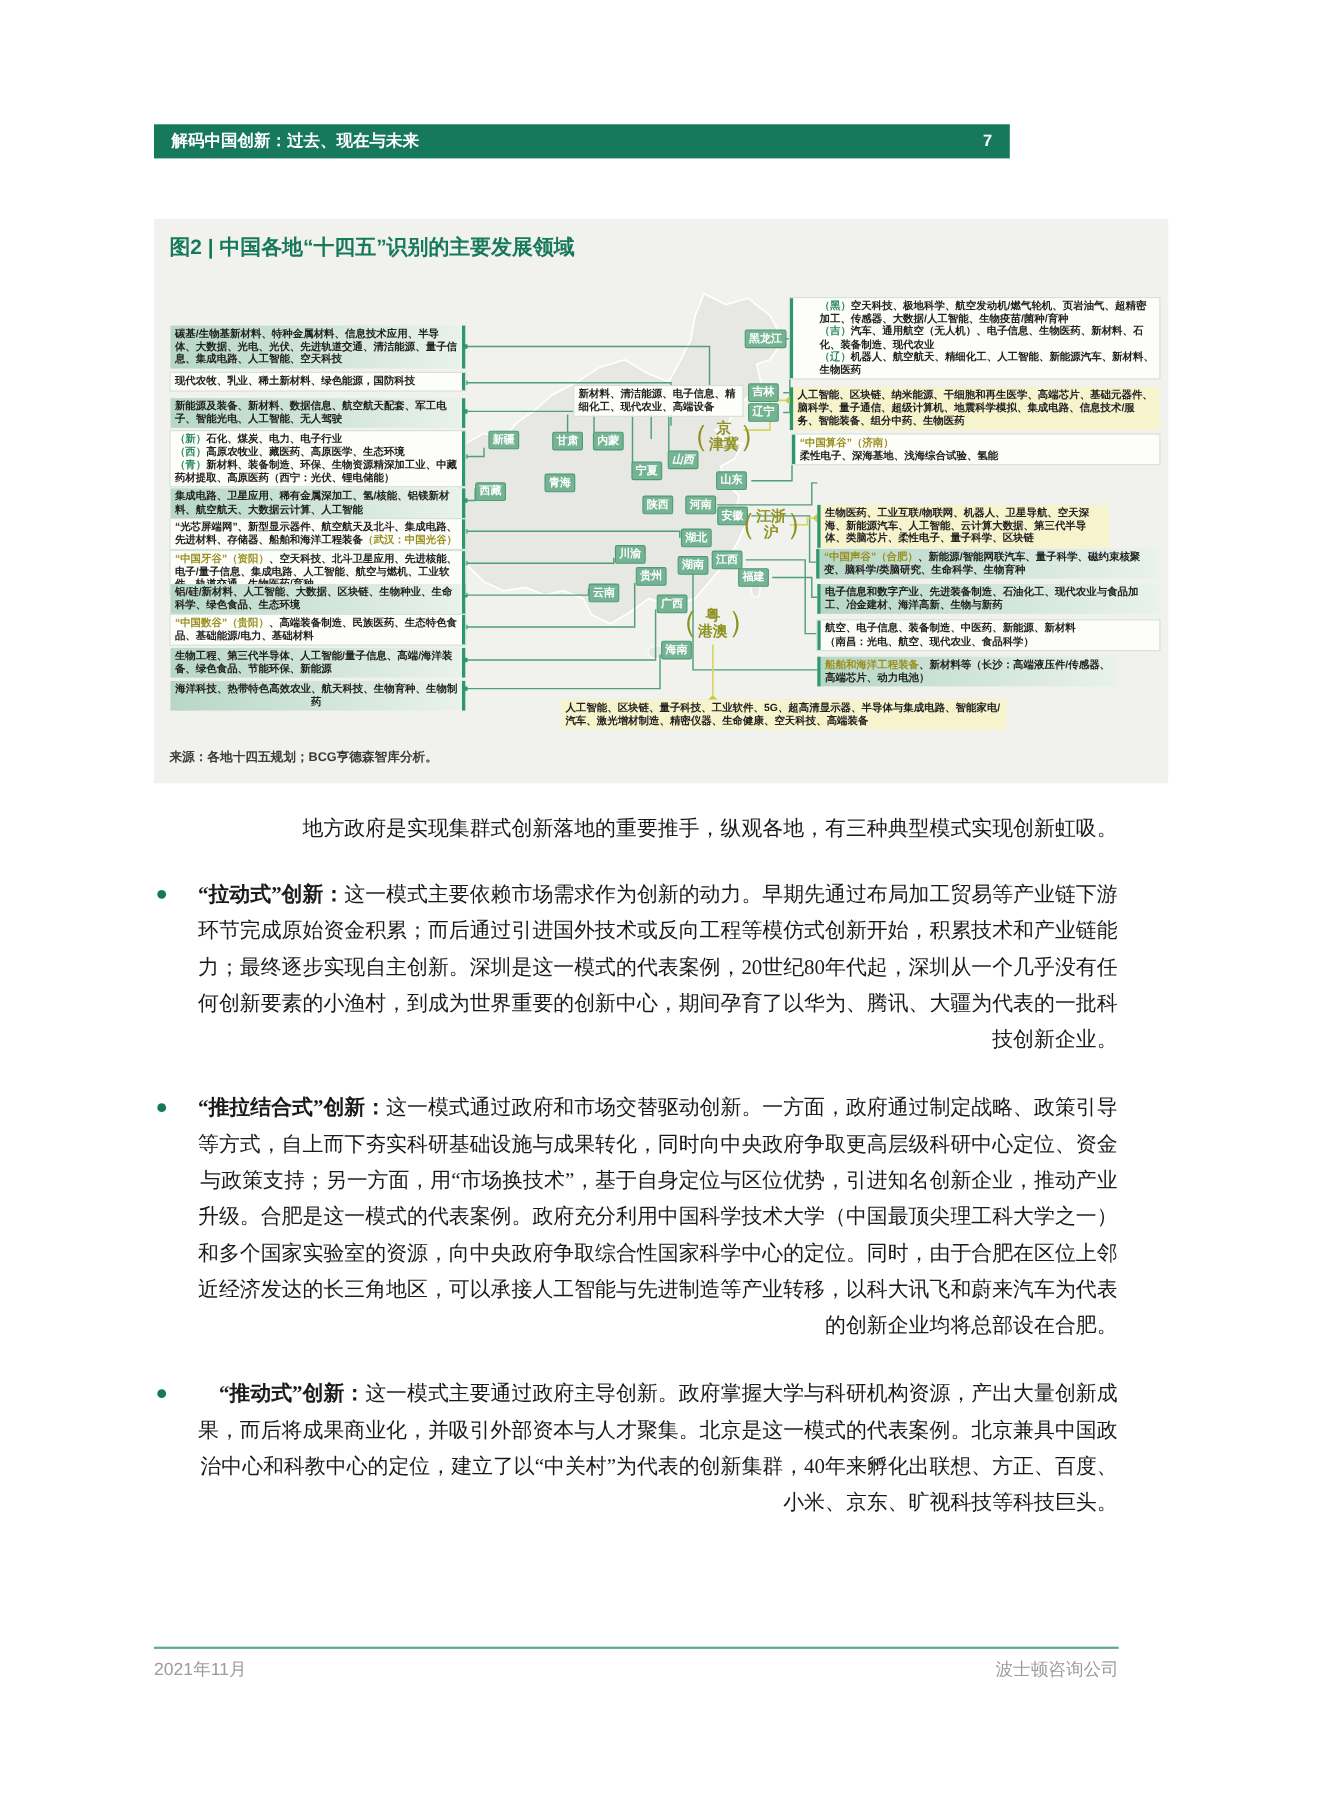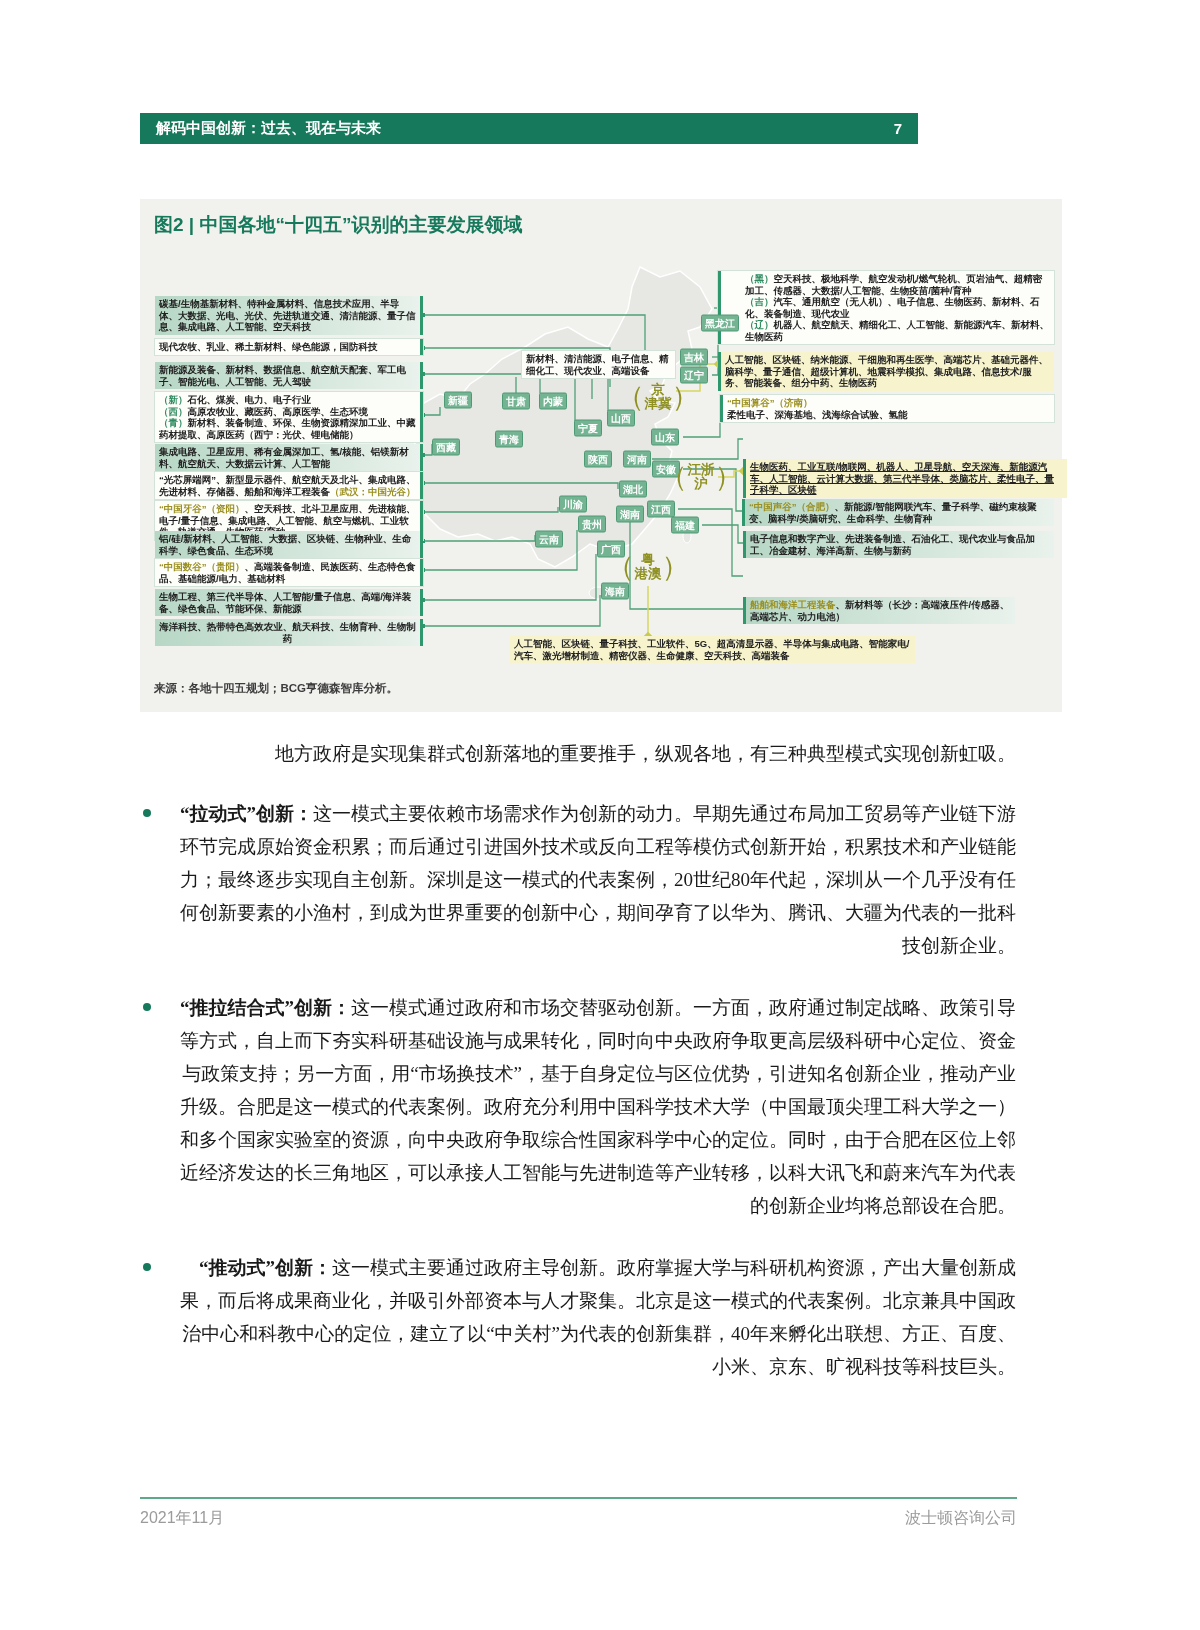--- a/index.html
+++ b/index.html
@@ -131,36 +131,38 @@
         <div class="bx L g" style="left: 15px; top: 332px; width: 268px;"><span>铝/硅/新材料、人工智能、大数据、区块链、生物种业、生命科学、绿色食品、生态环境</span></div>
         <div class="bx L w" style="left: 15px; top: 360px; width: 268px;"><span class="sg-o">“中国数谷”（贵阳）</span><span>、高端装备制造、民族医药、生态特色食品、基础能源/电力、基础材料</span></div>
         <div class="bx L g" style="left: 15px; top: 390px; width: 268px;"><span>生物工程、第三代半导体、人工智能/量子信息、高端/海洋装备、绿色食品、节能环保、新能源</span></div>
         <div class="bx L g" style="left: 15px; top: 420px; width: 268px; text-align: center;"><span>海洋科技、热带特色高效农业、航天科技、生物育种、生物制药</span></div>
         <div class="bx R w" style="left: 578px; top: 72px; width: 336px; padding-left: 24px;"><span class="sg-g">（黑）</span><span>空天科技、极地科学、航空发动机/燃气轮机、页岩油气、超精密加工、传感器、大数据/人工智能、生物疫苗/菌种/育种
 </span><span class="sg-g">（吉）</span><span>汽车、通用航空（无人机）、电子信息、生物医药、新材料、石化、装备制造、现代农业
 </span><span class="sg-g">（辽）</span><span>机器人、航空航天、精细化工、人工智能、新能源汽车、新材料、生物医药</span></div>
         <div class="bx R y" style="left: 578px; top: 153px; width: 336px;"><span>人工智能、区块链、纳米能源、干细胞和再生医学、高端芯片、基础元器件、脑科学、量子通信、超级计算机、地震科学模拟、集成电路、信息技术/服务、智能装备、组分中药、生物医药</span></div>
         <div class="bx R w" style="left: 580px; top: 196px; width: 334px;"><span class="sg-o">“中国算谷”（济南）
 </span><span>柔性电子、深海基地、浅海综合试验、氢能</span></div>
-        <div class="bx R y" style="left: 603px; top: 260px; width: 324px; text-decoration: underline;"><span>生物医药、工业互联/物联网、机器人、卫星导航、空天深海、新能源汽车、人工智能、云计算大数据、第三代半导体、类脑芯片、柔性电子、量子科学、区块链</span></div>
+        <div class="bx R y" style="left: 603px; top: 260px; width: 265px;"><span>生物医药、工业互联/物联网、机器人、卫星导航、空天深海、新能源汽车、人工智能、云计算大数据、第三代半导体、类脑芯片、柔性电子、量子科学、区块链</span></div>
         <div class="bx R g" style="left: 602px; top: 300px; width: 312px;"><span class="sg-o">“中国声谷”（合肥）</span><span>、新能源/智能网联汽车、量子科学、磁约束核聚变、脑科学/类脑研究、生命科学、生物育种</span></div>
         <div class="bx R g" style="left: 603px; top: 332px; width: 311px;"><span>电子信息和数字产业、先进装备制造、石油化工、现代农业与食品加工、冶金建材、海洋高新、生物与新药</span></div>
+        <div class="bx R w" style="left: 603px; top: 365px; width: 311px;"><span>航空、电子信息、装备制造、中医药、新能源、新材料
+（南昌：光电、航空、现代农业、食品科学）</span></div>
         <div class="bx R g" style="left: 603px; top: 398px; width: 272px;"><span class="sg-o">船舶和海洋工程装备</span><span>、新材料等（长沙：高端液压件/传感器、高端芯片、动力电池）</span></div>
         <div class="bx w" style="left: 382px; top: 152px; width: 153px;"><span>新材料、清洁能源、电子信息、精细化工、现代农业、高端设备</span></div>
         <div class="bx y" style="left: 370px; top: 437px; width: 405px;"><span>人工智能、区块链、量子科技、工业软件、5G、超高清显示器、半导体与集成电路、智能家电/汽车、激光增材制造、精密仪器、生命健康、空天科技、高端装备</span></div>
-        <div class="prov" style="left: 580px; top: 109px; margin-top: 15px;">黑龙江</div>
+        <div class="prov" style="left: 556px; top: 109px;">黑龙江</div>
         <div class="prov" style="left: 554px; top: 158px;">吉林</div>
         <div class="prov" style="left: 554px; top: 176px;">辽宁</div>
         <div class="prov" style="left: 318px; top: 201px;">新疆</div>
         <div class="prov" style="left: 376px; top: 202px;">甘肃</div>
         <div class="prov" style="left: 413px; top: 202px;">内蒙</div>
         <div class="prov" style="left: 369px; top: 240px;">青海</div>
         <div class="prov" style="left: 306px; top: 248px;">西藏</div>
         <div class="prov" style="left: 448px; top: 229px;">宁夏</div>
-        <div class="prov" style="left: 481px; top: 219px;">山西</div>
+        <div class="prov" style="left: 481px; top: 219px; font-style: italic;">山西</div>
         <div class="prov" style="left: 525px; top: 238px;">山东</div>
         <div class="prov" style="left: 458px; top: 260px;">陕西</div>
         <div class="prov" style="left: 497px; top: 260px;">河南</div>
         <div class="prov" style="left: 526px; top: 270px;">安徽</div>
         <div class="prov" style="left: 493px; top: 290px;">湖北</div>
         <div class="prov" style="left: 433px; top: 305px;">川渝</div>
         <div class="prov" style="left: 490px; top: 315px;">湖南</div>
         <div class="prov" style="left: 521px; top: 310px;">江西</div>
         <div class="prov" style="left: 452px; top: 325px;">贵州</div>
         <div class="prov" style="left: 545px; top: 326px;">福建</div>

